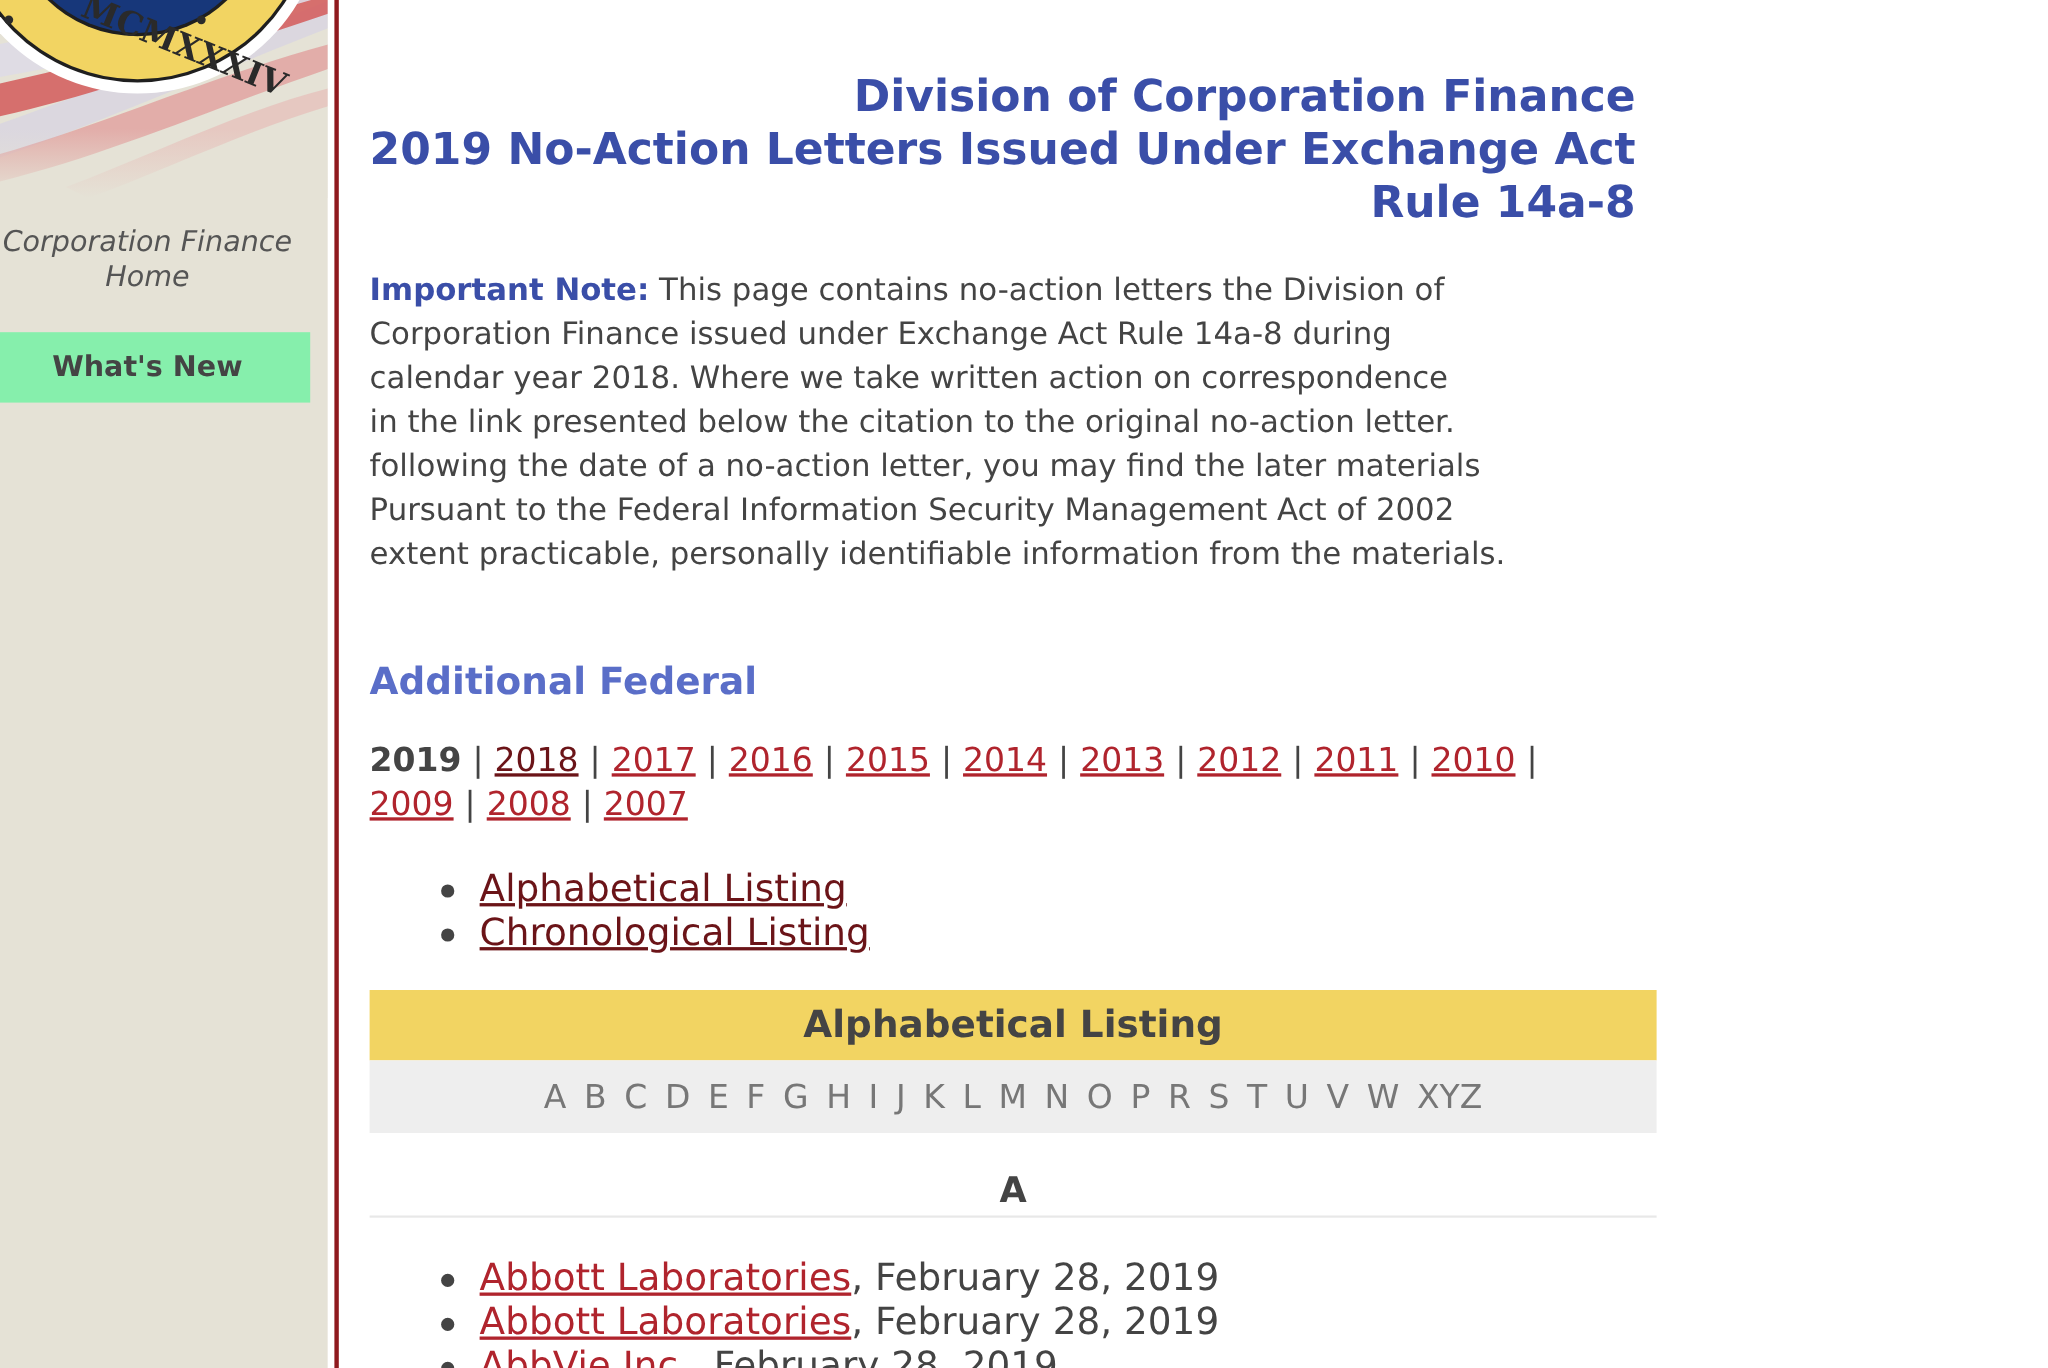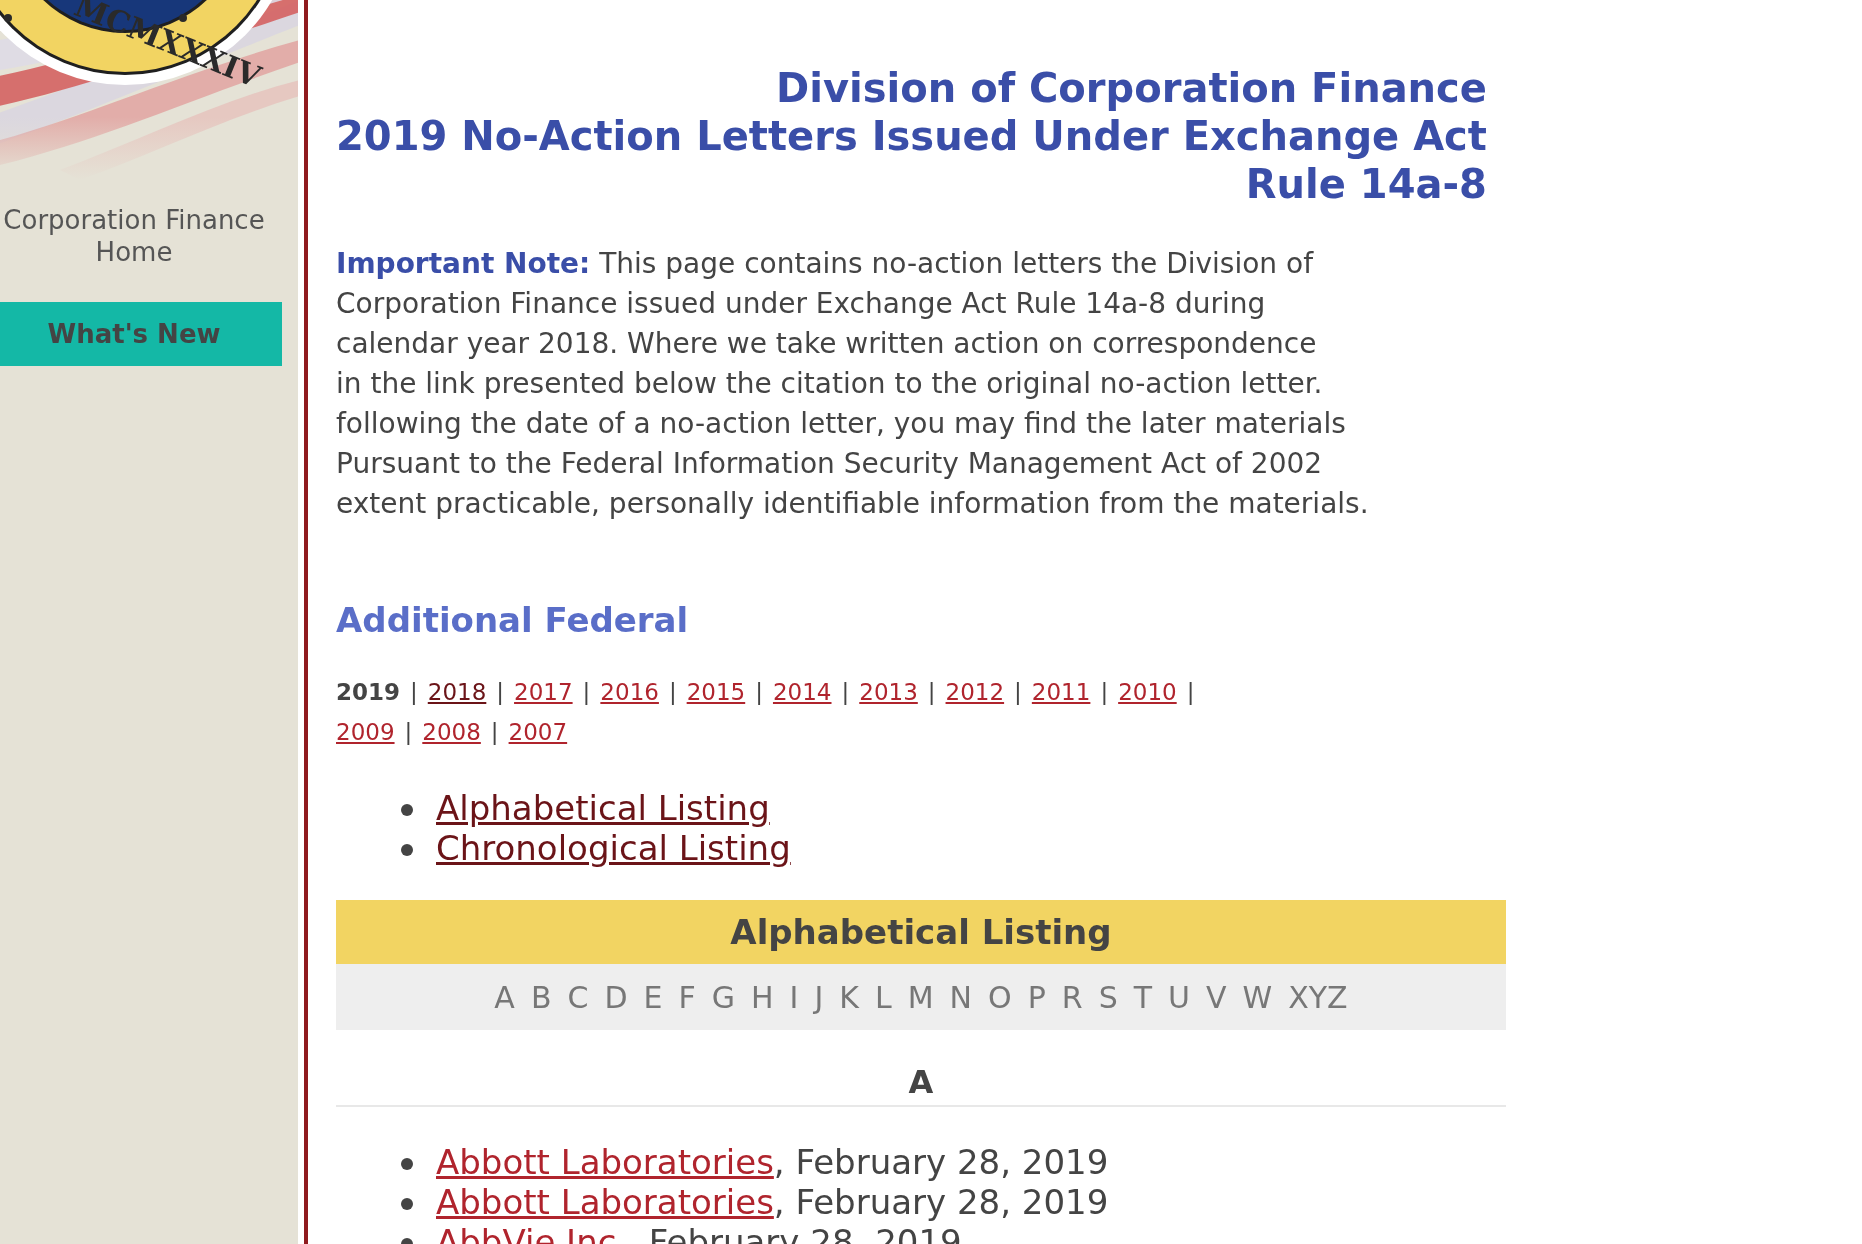--- a/index.html
+++ b/index.html
@@ -12,25 +12,25 @@
   .sidebar {
     position:absolute; left:0; top:0; width:298px; height:1244px;
     background:#e5e2d6;
   }
   .sidebar-graphic {
     position:absolute; left:0; top:0; width:298px; height:180px; overflow:hidden;
   }
   .sidebar-graphic svg { display:block; }
   .home-link {
     position:absolute; left:0; top:204px; width:268px; text-align:center;
-    font-size:26px; line-height:32px; color:#555555; text-decoration:none;
+    font-size:26px; line-height:32px; color:#555555; text-decoration:none;font-style:italic;
   }
   .whats-new {
     position:absolute; left:0; top:302px; width:282px; height:64px;
-    background:#14b8a6; display:flex; align-items:center; justify-content:center;
+    background:#86efac; display:flex; align-items:center; justify-content:center;
     font-size:26px; font-weight:bold; color:#444444; cursor:pointer;
     box-sizing:border-box; padding-right:14px;
   }
   .gap-strip { position:absolute; left:298px; top:0; width:6px; height:1244px; background:#ffffff; }
   .red-border { position:absolute; left:304px; top:0; width:4px; height:1244px; background:#8f1a1e; }
 
   .main { position:absolute; left:336px; top:0; width:1170px; }
   .title {
     position:absolute; left:0; top:64px; margin:0;
     font-size:40px; line-height:48px; font-weight:bold; color:#3a4ea8; white-space:nowrap;
@@ -41,21 +41,21 @@
     font-size:28px; line-height:40px; color:#444444; white-space:nowrap;
   }
   .note span.line { display:block; }
   .note .note-label { color:#3a4ea8; font-weight:bold; }
   .archives-heading {
     position:absolute; left:0; top:600px; margin:0;
     font-size:34px; line-height:40px; font-weight:bold; color:#5a6ec8;
   }
   .years {
     position:absolute; left:0; top:672px; width:1170px;
-    font-size:23px; line-height:40px; color:#444444; white-space:nowrap;
+    font-size:30px; line-height:40px; color:#444444; white-space:nowrap;
   }
   .years .row { display:block; }
   .years a { color:#b0242d; text-decoration:underline; }
   .years a.visited { color:#6b1418; }
   .years .current { font-weight:bold; color:#444444; }
   .years .sep { margin:0 10px; color:#444444; }
   .listing-links {
     position:absolute; left:0; top:788px; margin:0; padding:0 0 0 100px;
     font-size:34px; line-height:40px; list-style:none;
   }

